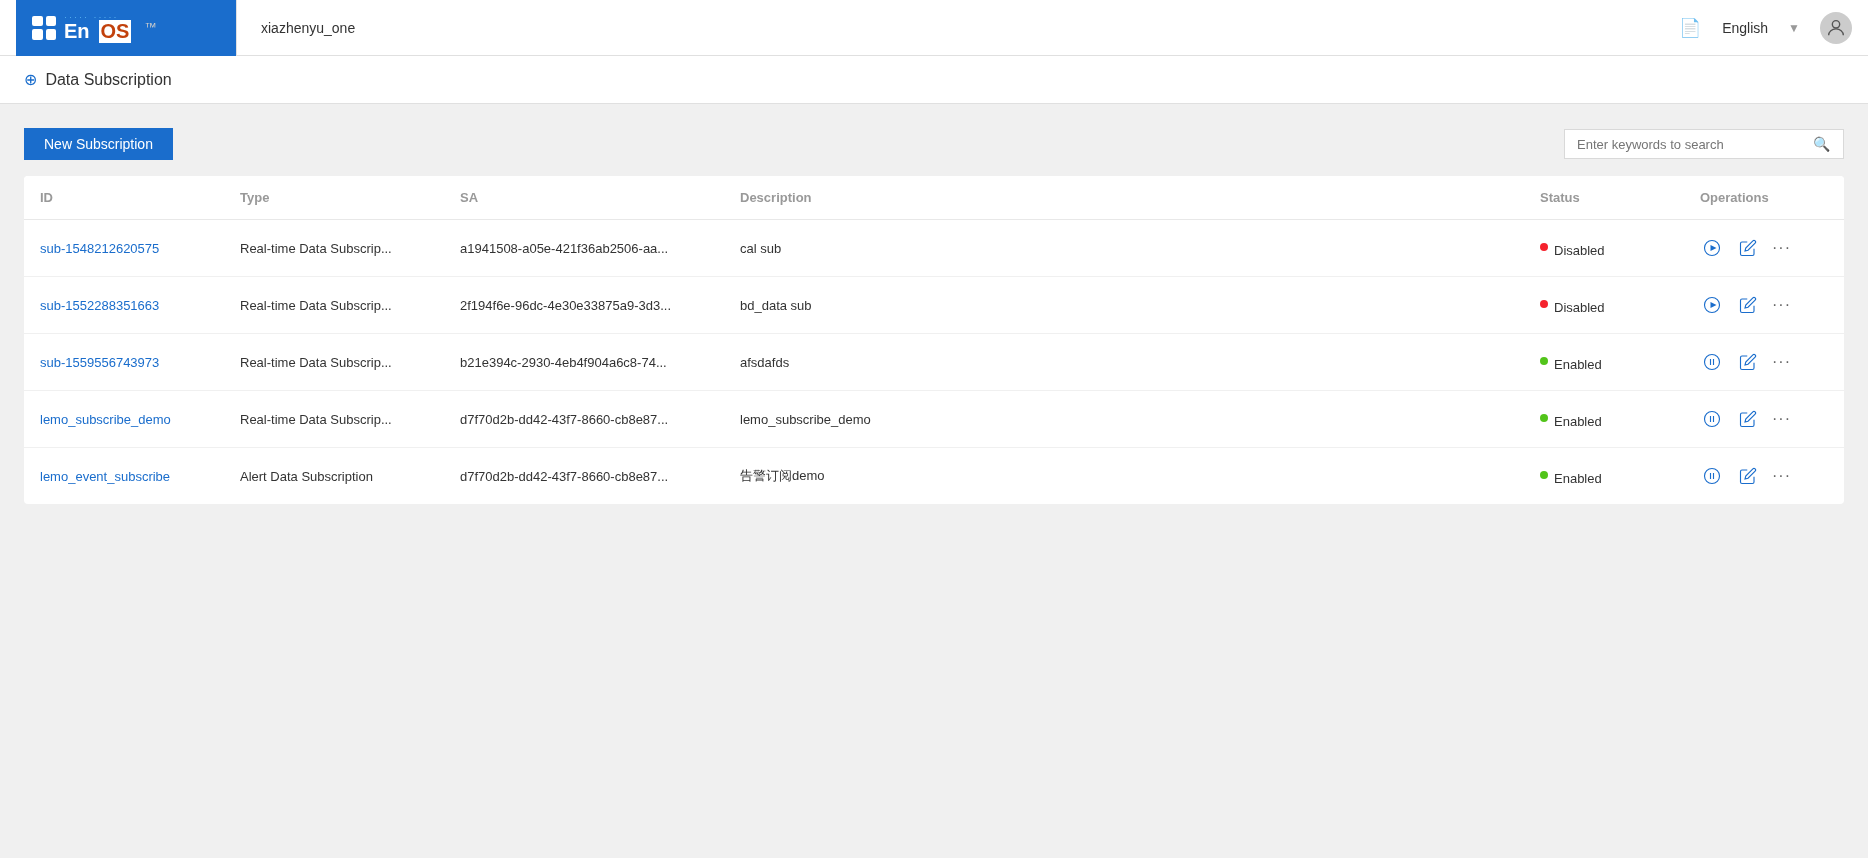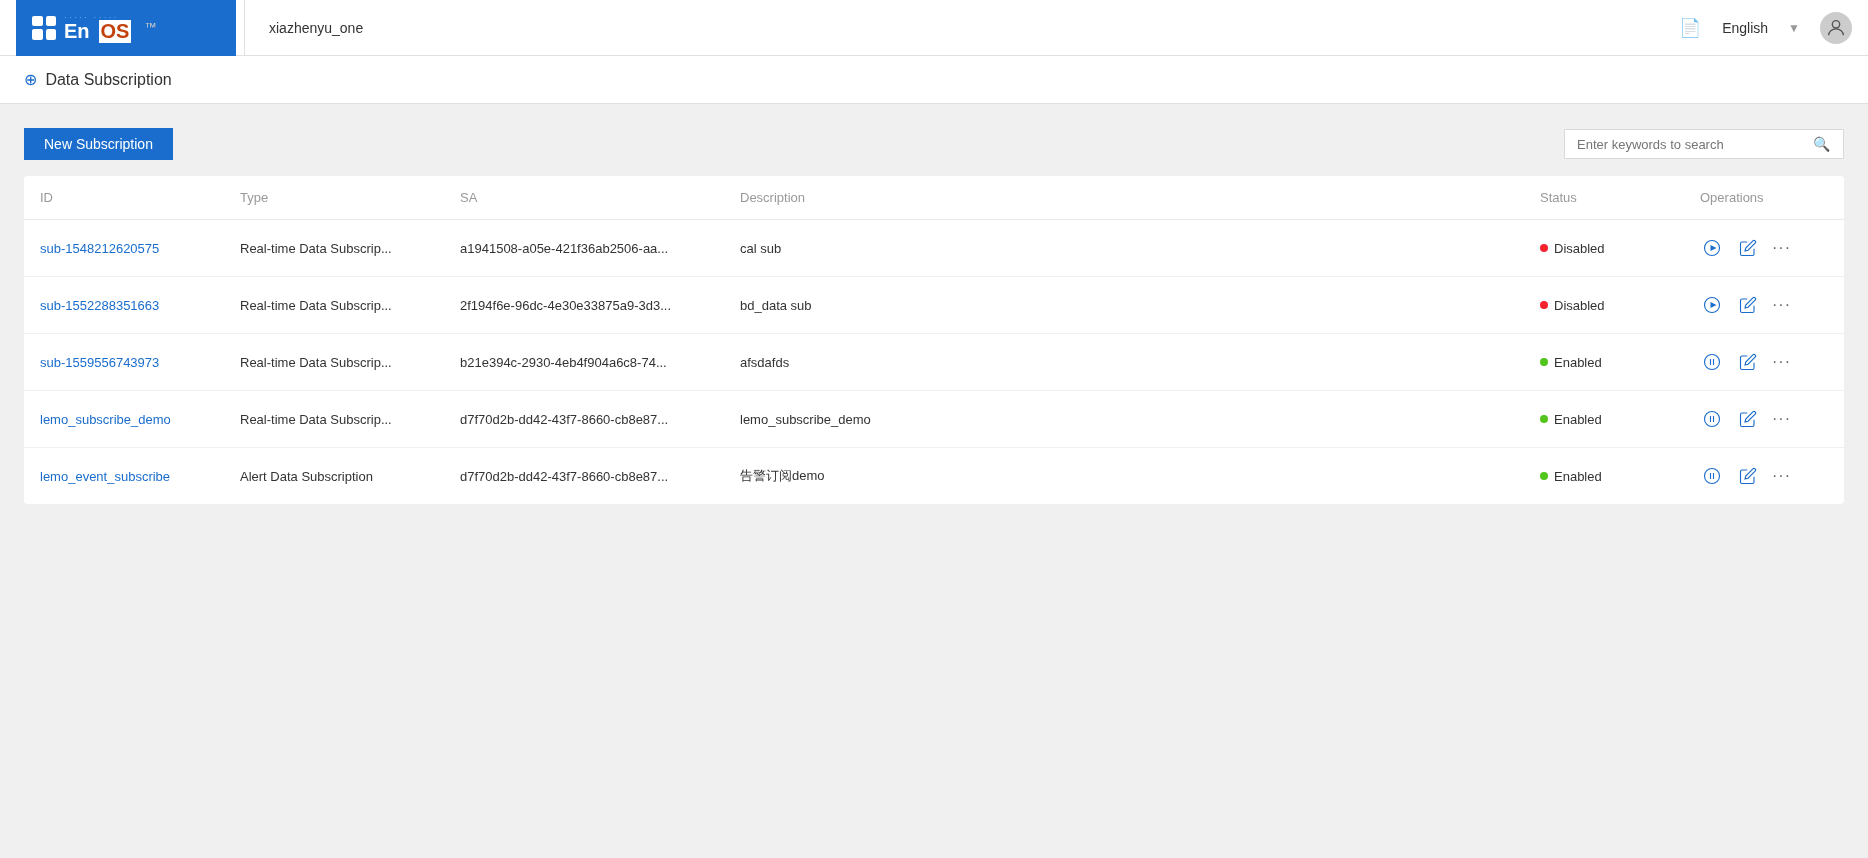--- a/index.html
+++ b/index.html
@@ -18,21 +18,21 @@
       padding: 0 16px; gap: 8px;
     }
     .grid-icon {
       display: grid; grid-template-columns: 1fr 1fr; gap: 3px;
       width: 24px; height: 24px; cursor: pointer;
     }
     .grid-icon span {
       background: #fff; border-radius: 2px;
     }
     .topbar-workspace {
-      padding: 0 24px; font-size: 14px; color: #333; border-left: 1px solid #e0e0e0; margin-left: 8px; height: 56px; display: flex; align-items: center;
+      padding: 0 24px; font-size: 14px; color: #333; border-left: 1px solid #e0e0e0; margin-left: 0; height: 56px; display: flex; align-items: center;
     }
     .topbar-right {
       margin-left: auto; display: flex; align-items: center; gap: 20px;
     }
     .topbar-doc-icon { font-size: 18px; color: #666; cursor: pointer; }
     .topbar-lang { font-size: 14px; color: #333; cursor: pointer; }
     .topbar-avatar {
       width: 32px; height: 32px; border-radius: 50%; background: #ccc;
       display: flex; align-items: center; justify-content: center;
       font-size: 16px; color: #555;
@@ -72,40 +72,40 @@
 
     
     .table-container {
       background: #fff; border-radius: 4px;
       overflow: hidden;
     }
     table { width: 100%; border-collapse: collapse; }
     thead tr { border-bottom: 1px solid #e8e8e8; }
     thead th {
       padding: 14px 16px; text-align: left;
-      font-size: 13px; color: #999; font-weight: 400;
+      font-size: 13px; color: #999; font-weight: 700;
       background: #fff;
     }
     tbody tr { border-bottom: 1px solid #f0f0f0; }
     tbody tr:last-child { border-bottom: none; }
     tbody td {
       padding: 16px 16px; font-size: 13px; color: #333;
       vertical-align: middle;
     }
     .link { color: #1a6dcc; cursor: pointer; text-decoration: none; }
 
     .col-id { width: 200px; }
     .col-type { width: 220px; }
     .col-sa { width: 280px; }
     .col-desc { width: auto; }
     .col-status { width: 160px; }
     .col-ops { width: 160px; }
 
     .status-badge {
-      display: inline-flex; align-items: center; gap: 6px;
+      display: inline-flex; gap: 6px;
       font-size: 13px;
     }
     .status-dot {
       width: 8px; height: 8px; border-radius: 50%;
       display: inline-block;
     }
     .status-dot.disabled { background: #f5222d; }
     .status-dot.enabled { background: #52c41a; }
 
     .ops-group { display: flex; align-items: center; gap: 12px; }

